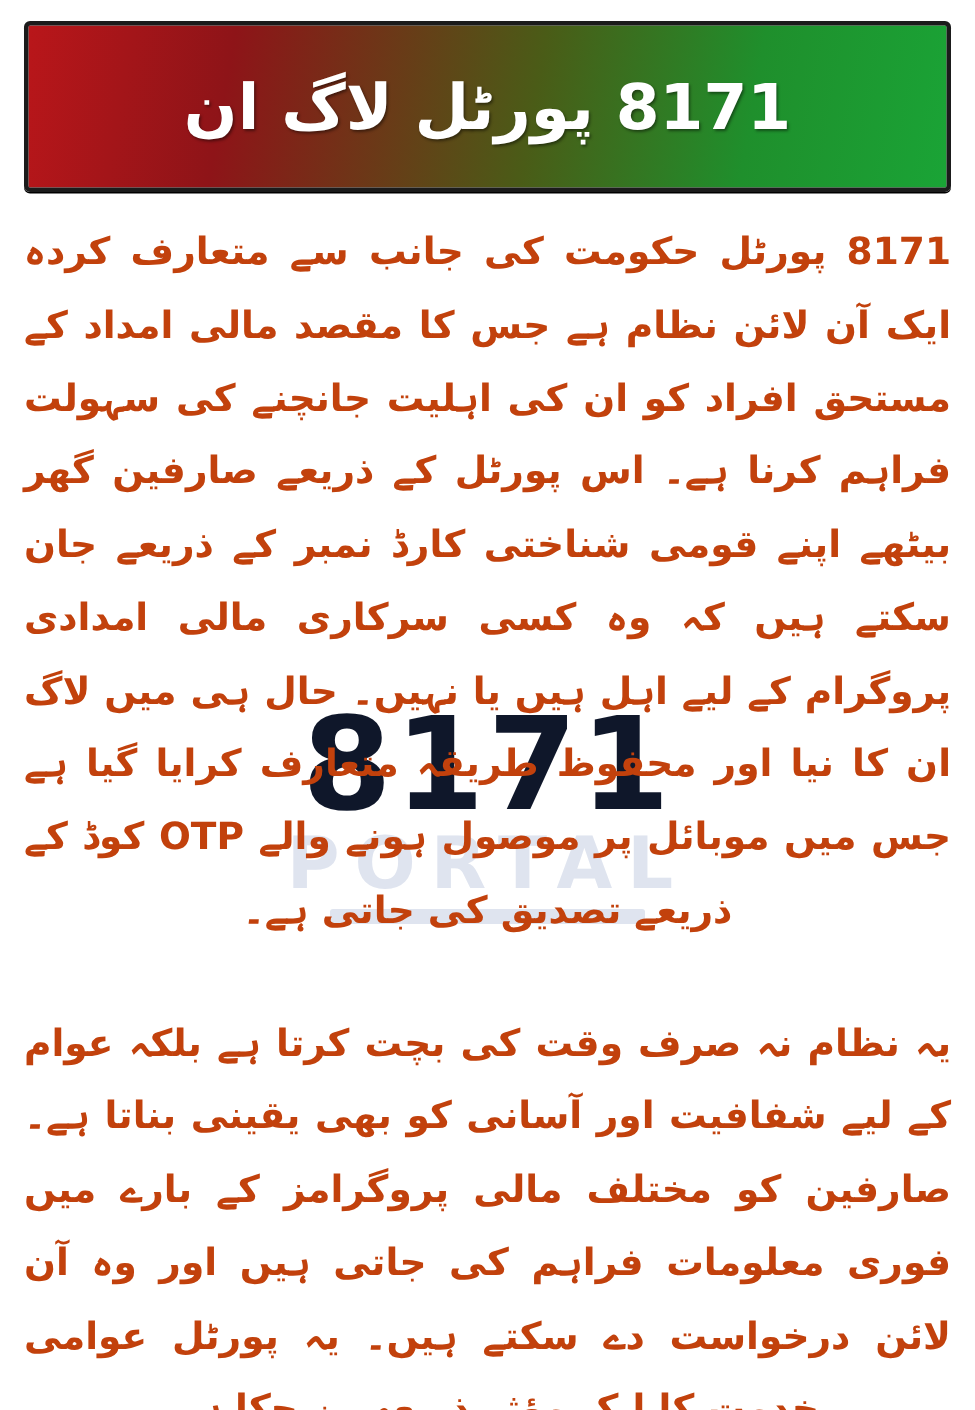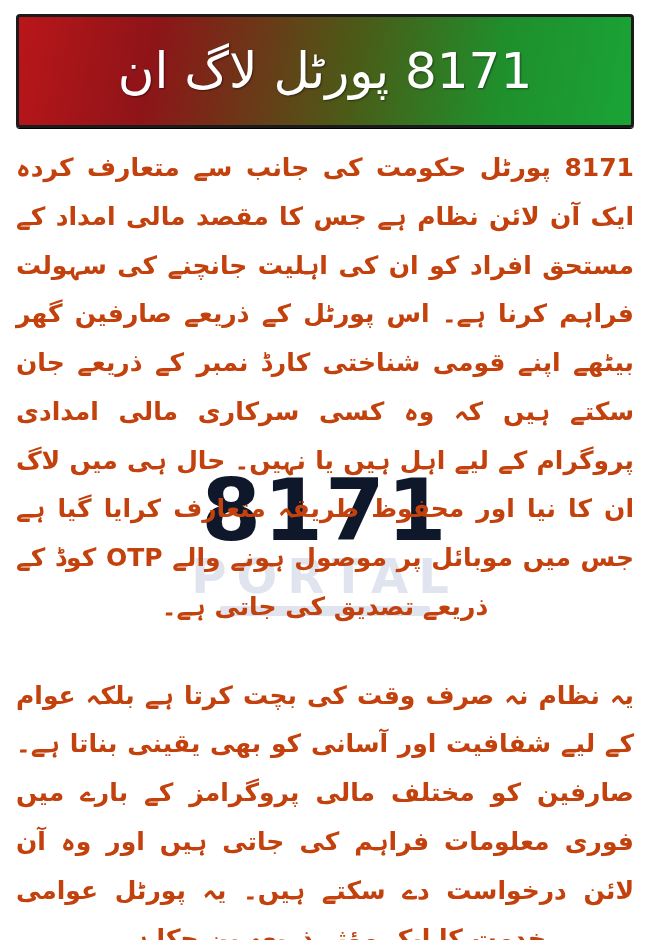--- a/index.html
+++ b/index.html
@@ -69,22 +69,22 @@
     border-radius: 4px;
     background: linear-gradient(100deg, #b9161a 0%, #8e1418 22%, #4a5c17 55%, #1f8f2c 78%, #1aa436 100%);
     display: flex;
     align-items: center;
     justify-content: center;
     box-shadow: 0 1px 0 #000;
     overflow: hidden;
   }
   .banner-title {
     color: #ffffff;
-    font-size: 50px;
-    font-weight: normal;
+    font-size: 42px;
+    font-weight: bold;
     letter-spacing: 0.5px;
     text-shadow: 1px 1px 2px rgba(0,0,0,0.45);
     white-space: nowrap;
     direction: rtl;
   }
 
   
   .content {
     position: relative;
     z-index: 2;

